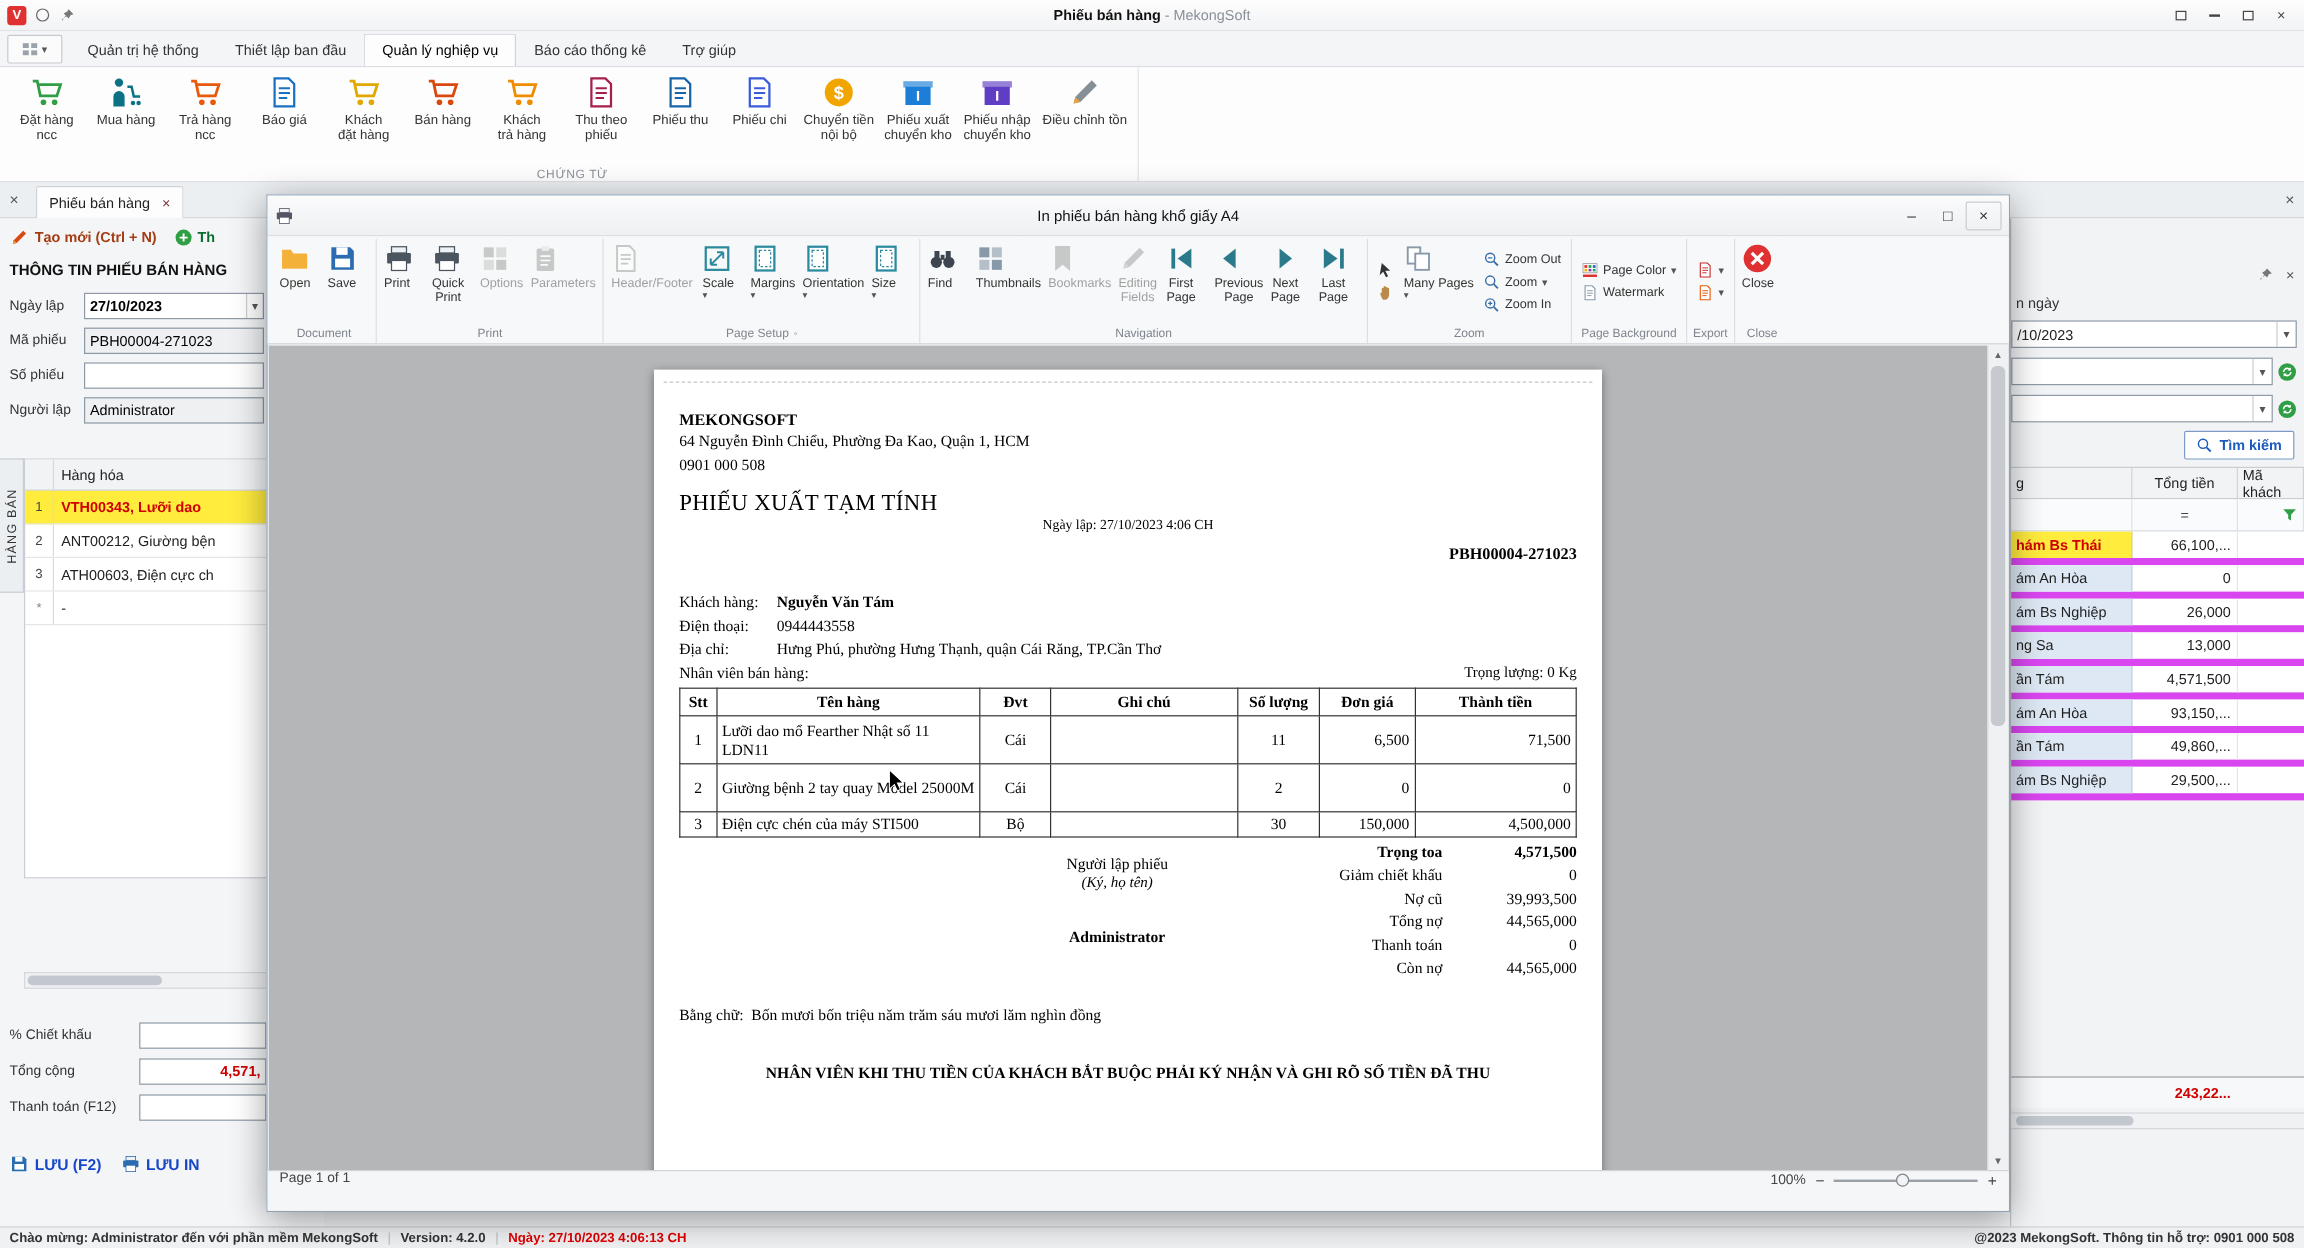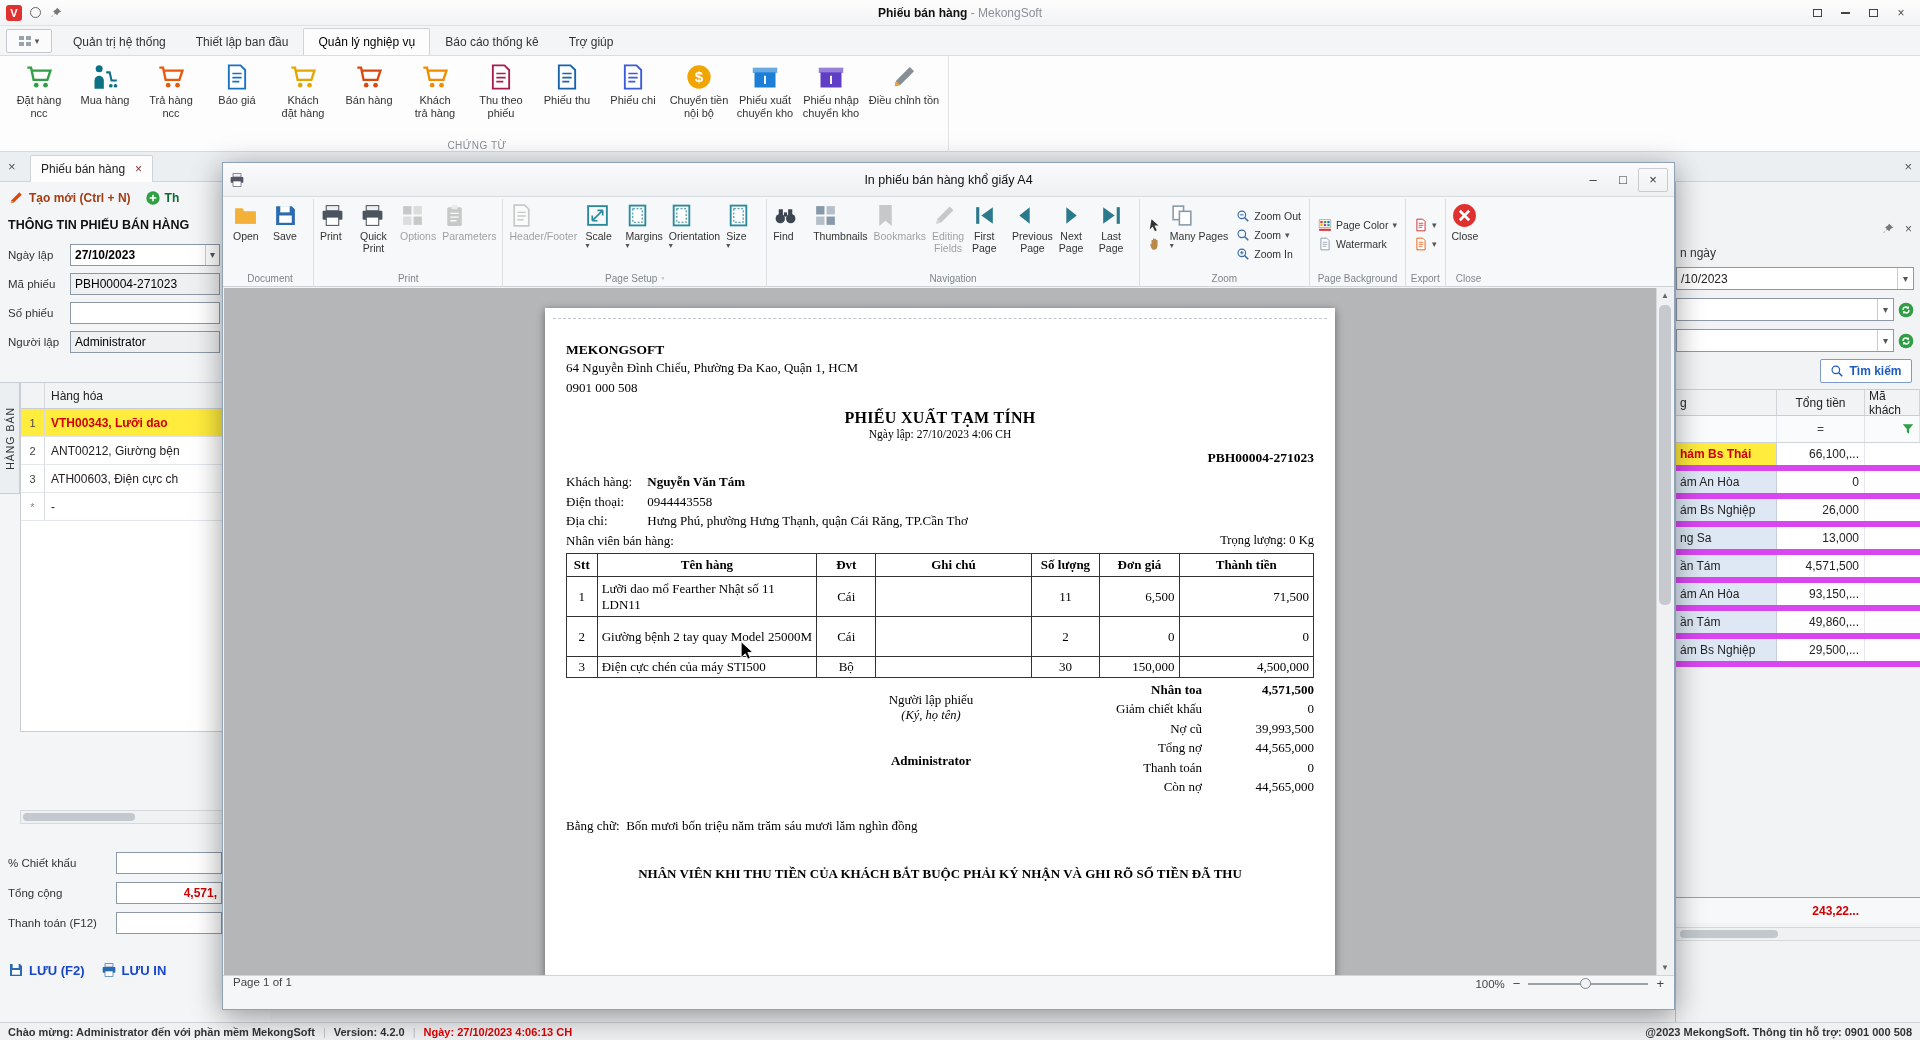--- a/index.html
+++ b/index.html
@@ -163,24 +163,24 @@
 .zslider{width:120px;height:2px;background:#9aa0a7;position:relative}
 .zthumb{position:absolute;left:52px;top:-5px;width:11px;height:11px;background:#f2f3f5;border:1px solid #7f858d;border-radius:50%}
 .zbtn{font-size:13px;color:#444}
 
 
 .page{width:790px;margin:20px auto 0;background:#fff;min-height:1100px;box-shadow:0 2px 8px rgba(0,0,0,.45);
       position:relative;padding:34px 21px 0;font-family:"Liberation Serif",serif;font-size:13px;color:#000}
 .page::before{content:"";position:absolute;top:10px;left:8px;right:8px;border-top:1px dashed #c4c6c9}
 .doc-company{font-weight:bold;font-size:13.5px}
 .doc-addr,.doc-phone{font-size:13px;line-height:1.5}
-.doc-title{text-align:center;font-weight:bold;font-size:16px;margin-top:12px;letter-spacing:.3px}
+.doc-title{text-align:left;font-weight:normal;font-size:19px;margin-top:12px;letter-spacing:.3px}
 .doc-date{text-align:center;font-size:11.5px;margin-top:1px}
 .doc-code{text-align:right;font-weight:bold;font-size:13.5px;margin-top:10px}
-.doc-info{margin-top:6px;line-height:1.5}
+.doc-info{margin-top:22px;line-height:1.5}
 .dlab{display:inline-block;min-width:78px}
 .doc-weightrow{display:flex;justify-content:space-between;align-items:flex-end}
 .doc-weight{font-size:12.5px}
 .dtable{width:100%;border-collapse:collapse;margin-top:3px}
 .dtable th,.dtable td{border:1px solid #333;font-size:13px;padding:2px 4px;vertical-align:middle}
 .dtable th{font-weight:bold;text-align:center;padding:3px 2px}
 .td-c{text-align:center}.td-r{text-align:right}
 .after-table{position:relative;height:122px;margin-top:2px}
 .totals{width:312px;margin-left:auto}
 .trow{display:flex;height:19.5px;align-items:center}
@@ -1058,21 +1058,21 @@
           </table>
 
         <div class="after-table">
           <div class="signature">
             <div class="sig-title">Người lập phiếu</div>
             <div class="sig-note">(Ký, họ tên)</div>
             <div class="sig-name">Administrator</div>
           </div>
           <div class="totals">
             <div class="trow b">
-                <span class="tl">Nhân toa</span>
+                <span class="tl">Trọng toa</span>
                 <span class="tv">4,571,500</span>
               </div>
             <div class="trow">
                 <span class="tl">Giảm chiết khấu</span>
                 <span class="tv">0</span>
               </div>
             <div class="trow">
                 <span class="tl">Nợ cũ</span>
                 <span class="tv">39,993,500</span>
               </div>

